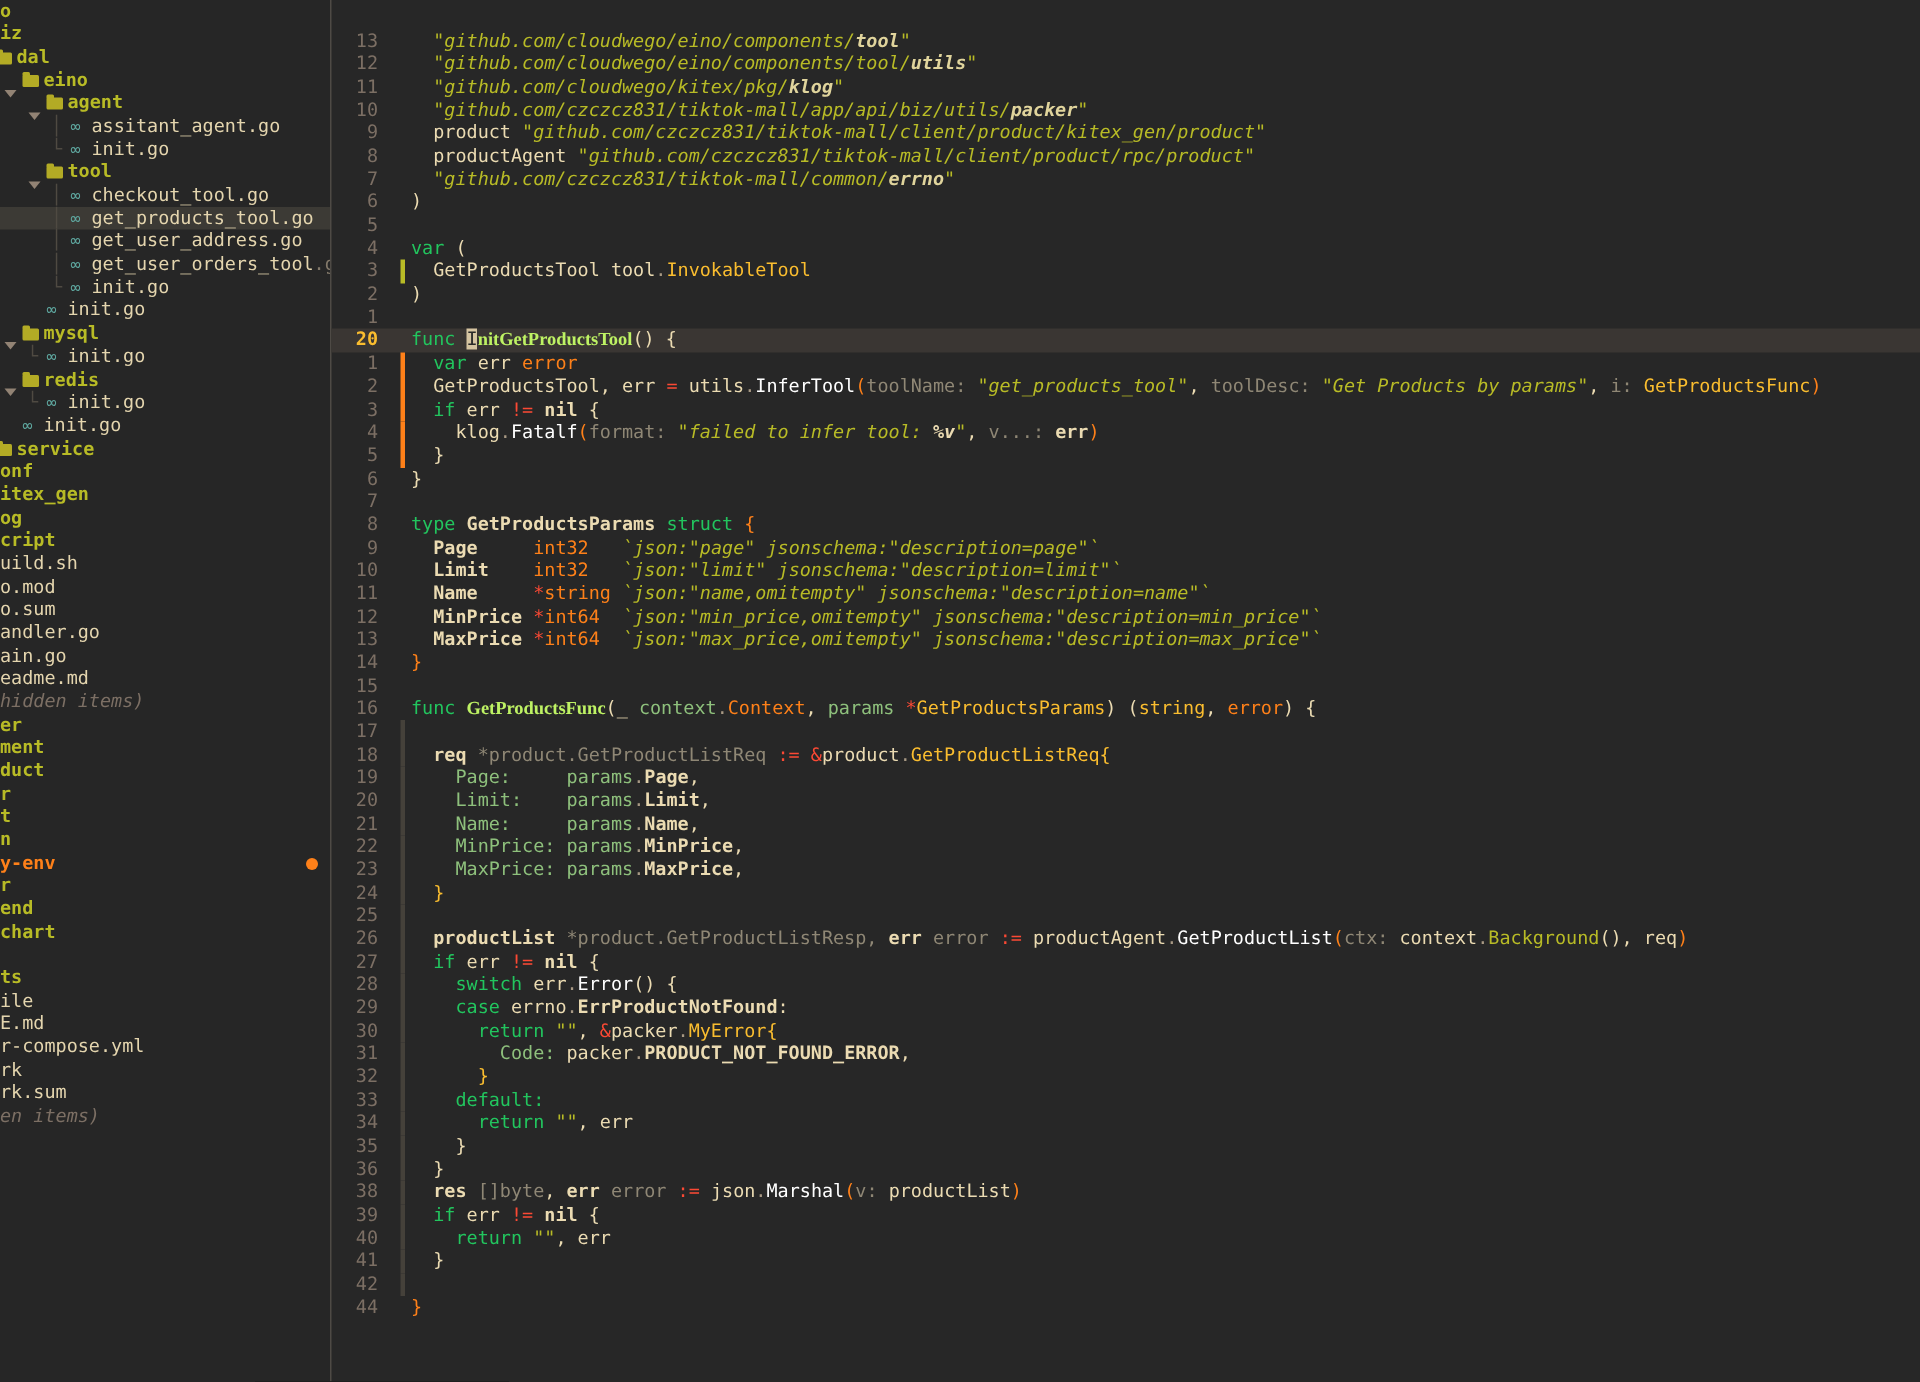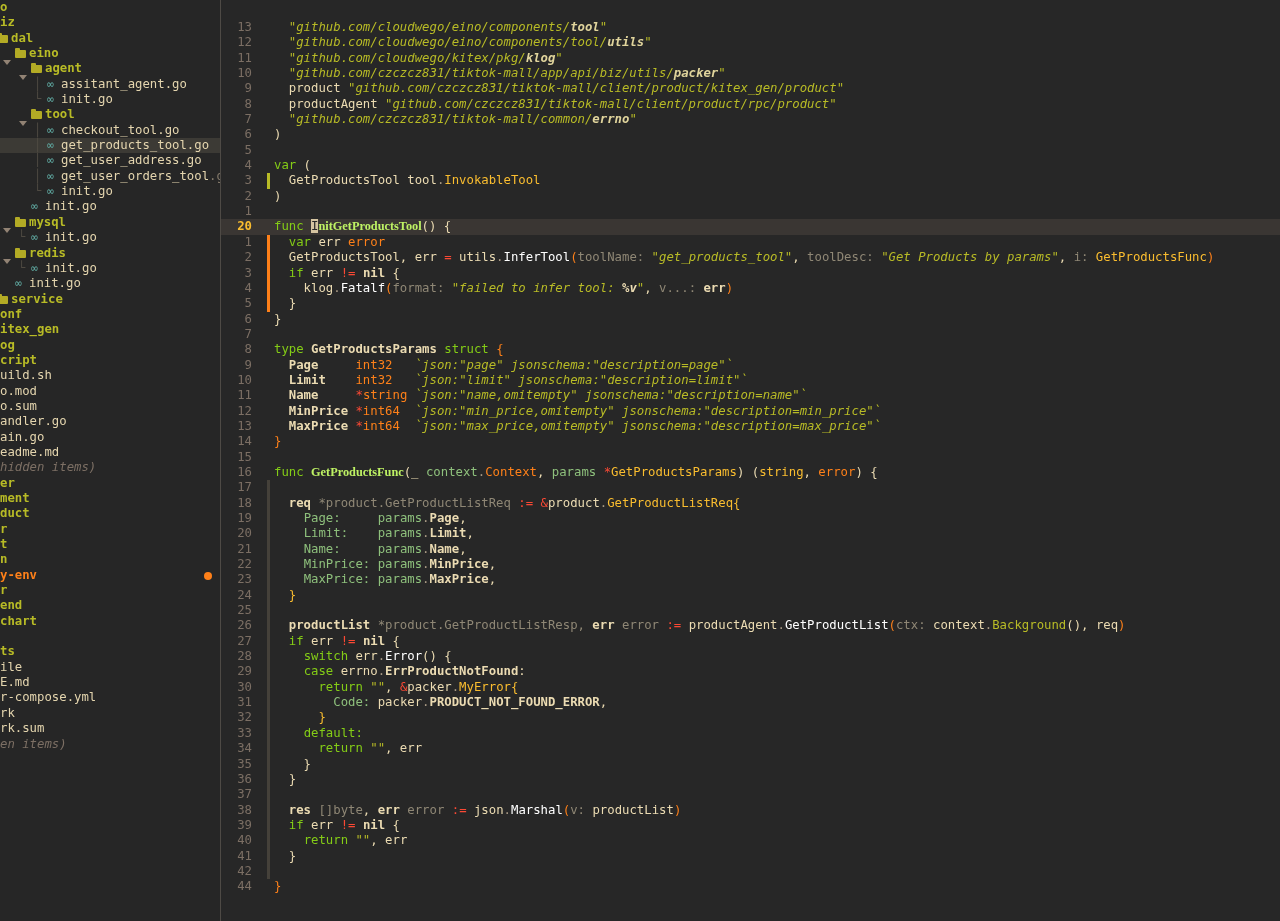--- a/index.html
+++ b/index.html
@@ -29,21 +29,21 @@
   .cl{position:relative;height:15.35px;line-height:15.35px;white-space:pre;display:flex;}
   .cl.cur{background:#3a3633;}
   .num{width:31px;flex:none;text-align:right;color:#7c6f64;}
   .cl.cur .num{color:#fabd2f;font-weight:bold;}
   .signc{width:22px;flex:none;position:relative;}
   .sbar{position:absolute;left:15px;top:0;width:3px;height:15.35px;}
   .sbar.g{background:#45413a;}
   .sbar.o{background:#fe8019;}
   .sbar.y{background:#b8bb26;}
   .txt{color:#ebdbb2;}
-  .c-k{color:#84cc16;}
+  .c-k{color:#22c55e;}
   .c-f{color:#ebdbb2;}
   .c-b{color:#ebdbb2;font-weight:bold;}
   .c-s{color:#b8bb26;font-style:italic;}
   .c-sb{color:#e0d49c;font-style:italic;font-weight:bold;}
   .c-h{color:#8f8775;}
   .c-t{color:#fabd2f;}
   .c-tb{color:#bef264;font-weight:bold;font-family:Liberation Serif, serif;}
   .c-bt{color:#fe8019;}
   .c-c{color:#ffffff;}
   .c-cg{color:#b8bb26;}
@@ -155,21 +155,20 @@
       <div class="cl"><span class="num">27</span><span class="signc"><span class="sbar g"></span></span><span class="txt"><span class="c-f">  </span><span class="c-k">if</span><span class="c-f"> err </span><span class="c-o">!=</span><span class="c-f"> </span><span class="c-b">nil</span><span class="c-f"> {</span></span></div>
       <div class="cl"><span class="num">28</span><span class="signc"><span class="sbar g"></span></span><span class="txt"><span class="c-f">    </span><span class="c-k">switch</span><span class="c-f"> err</span><span class="c-d">.</span><span class="c-c">Error</span><span class="c-f">() {</span></span></div>
       <div class="cl"><span class="num">29</span><span class="signc"><span class="sbar g"></span></span><span class="txt"><span class="c-f">    </span><span class="c-k">case</span><span class="c-f"> errno</span><span class="c-d">.</span><span class="c-b">ErrProductNotFound</span><span class="c-f">:</span></span></div>
       <div class="cl"><span class="num">30</span><span class="signc"><span class="sbar g"></span></span><span class="txt"><span class="c-f">      </span><span class="c-k">return</span><span class="c-f"> </span><span class="c-s">""</span><span class="c-f">, </span><span class="c-o">&amp;</span><span class="c-f">packer</span><span class="c-d">.</span><span class="c-t">MyError</span><span class="c-y">{</span></span></div>
       <div class="cl"><span class="num">31</span><span class="signc"><span class="sbar g"></span></span><span class="txt"><span class="c-f">        </span><span class="c-a">Code:</span><span class="c-f"> packer</span><span class="c-d">.</span><span class="c-b">PRODUCT_NOT_FOUND_ERROR</span><span class="c-f">,</span></span></div>
       <div class="cl"><span class="num">32</span><span class="signc"><span class="sbar g"></span></span><span class="txt"><span class="c-f">      </span><span class="c-y">}</span></span></div>
       <div class="cl"><span class="num">33</span><span class="signc"><span class="sbar g"></span></span><span class="txt"><span class="c-f">    </span><span class="c-k">default:</span></span></div>
       <div class="cl"><span class="num">34</span><span class="signc"><span class="sbar g"></span></span><span class="txt"><span class="c-f">      </span><span class="c-k">return</span><span class="c-f"> </span><span class="c-s">""</span><span class="c-f">, err</span></span></div>
       <div class="cl"><span class="num">35</span><span class="signc"><span class="sbar g"></span></span><span class="txt"><span class="c-f">    }</span></span></div>
       <div class="cl"><span class="num">36</span><span class="signc"><span class="sbar g"></span></span><span class="txt"><span class="c-f">  }</span></span></div>
-      <div class="cl"><span class="num">37</span><span class="signc"><span class="sbar g"></span></span><span class="txt"></span></div>
       <div class="cl"><span class="num">38</span><span class="signc"><span class="sbar g"></span></span><span class="txt"><span class="c-f">  </span><span class="c-b">res</span><span class="c-f"> </span><span class="c-h">[]byte</span><span class="c-f">, </span><span class="c-b">err</span><span class="c-f"> </span><span class="c-h">error</span><span class="c-f"> </span><span class="c-o">:=</span><span class="c-f"> json</span><span class="c-d">.</span><span class="c-c">Marshal</span><span class="c-po">(</span><span class="c-h">v: </span><span class="c-f">productList</span><span class="c-po">)</span></span></div>
       <div class="cl"><span class="num">39</span><span class="signc"><span class="sbar g"></span></span><span class="txt"><span class="c-f">  </span><span class="c-k">if</span><span class="c-f"> err </span><span class="c-o">!=</span><span class="c-f"> </span><span class="c-b">nil</span><span class="c-f"> {</span></span></div>
       <div class="cl"><span class="num">40</span><span class="signc"><span class="sbar g"></span></span><span class="txt"><span class="c-f">    </span><span class="c-k">return</span><span class="c-f"> </span><span class="c-s">""</span><span class="c-f">, err</span></span></div>
       <div class="cl"><span class="num">41</span><span class="signc"><span class="sbar g"></span></span><span class="txt"><span class="c-f">  }</span></span></div>
       <div class="cl"><span class="num">42</span><span class="signc"><span class="sbar g"></span></span><span class="txt"></span></div>
       <div class="cl"><span class="num">44</span><span class="signc"></span><span class="txt"><span class="c-po">}</span></span></div>
     </main>
 </div>
 
 </body></html>

